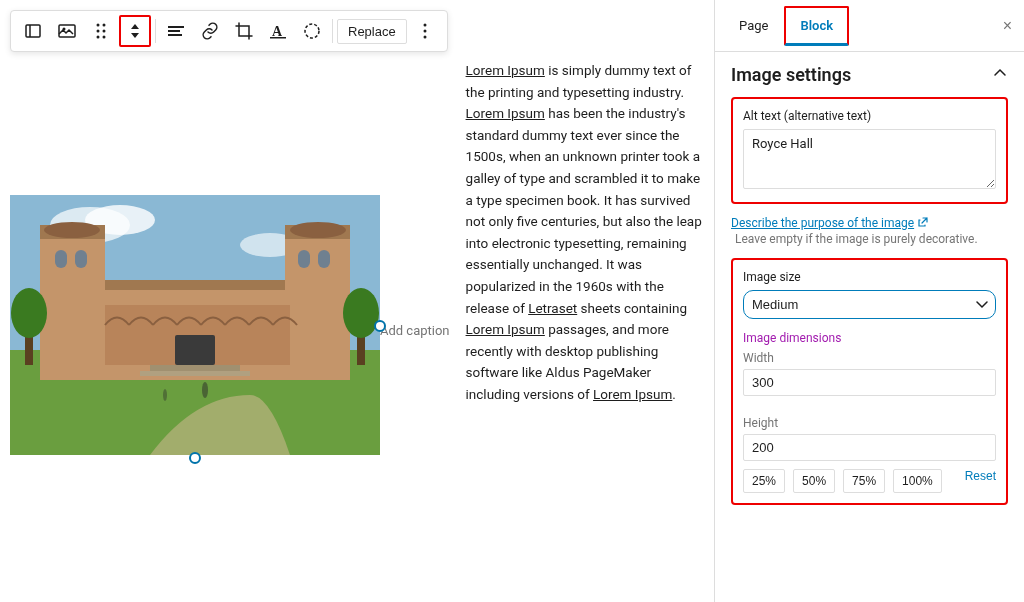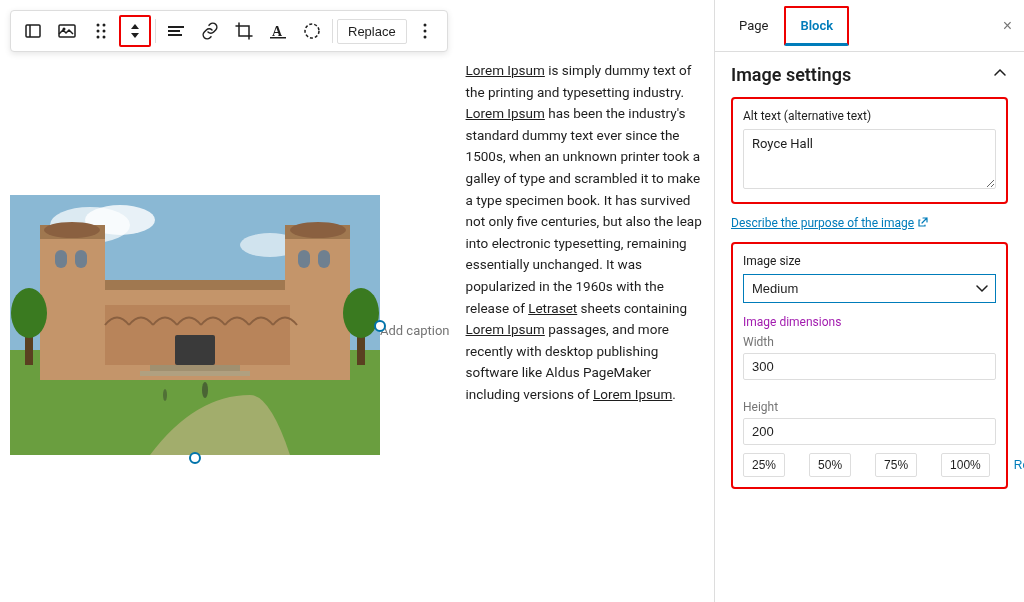--- a/index.html
+++ b/index.html
@@ -259,21 +259,21 @@
     }
 
     
     .size-select-wrapper {
       position: relative;
     }
 
     .size-select {
       width: 100%;
       border: 1px solid #007cba;
-      border-radius: 0;
+      border-radius: 10px;
       padding: 6px 28px 6px 8px;
       font-size: 13px;
       appearance: none;
       background: #fff;
       color: #1e1e1e;
       cursor: pointer;
     }
 
     .select-arrow {
       position: absolute;
@@ -317,22 +317,22 @@
       width: 100%;
       border: 1px solid #ddd;
       border-radius: 2px;
       padding: 5px 8px;
       font-size: 13px;
       color: #1e1e1e;
     }
 
     .percent-row {
       display: flex;
-      gap: 24px;
-      align-items: center;
+      gap: 8px;
+      align-items: flex-start;
     }
 
     .percent-btn {
       border: 1px solid #ddd;
       background: #fff;
       border-radius: 2px;
       padding: 4px 8px;
       font-size: 12px;
       cursor: pointer;
       color: #1e1e1e;
@@ -531,20 +531,21 @@
       <textarea class="alt-text-textarea" style="">Royce Hall</textarea>
     </div>
 
     <div class="describe-row">
       <span class="describe-link">Describe the purpose of the image</span>
       <span class="describe-external-icon">
         <svg width="10" height="10" viewBox="0 0 10 10" fill="none">
           <path d="M5 1h4v4M4 6L9 1M2 3H1v6h6V8" stroke="#007cba" stroke-width="1.2" stroke-linecap="round"></path>
         </svg>
       </span>
+      <span class="describe-note">Leave empty if the image is purely decorative.</span>
     </div>
 
     <div class="red-outlined-box">
       <div class="field-label">Image size</div>
       <div class="size-select-wrapper">
         <select class="size-select">
           <option>Thumbnail</option>
           <option selected="">Medium</option>
           <option>Large</option>
           <option>Full Size</option>

